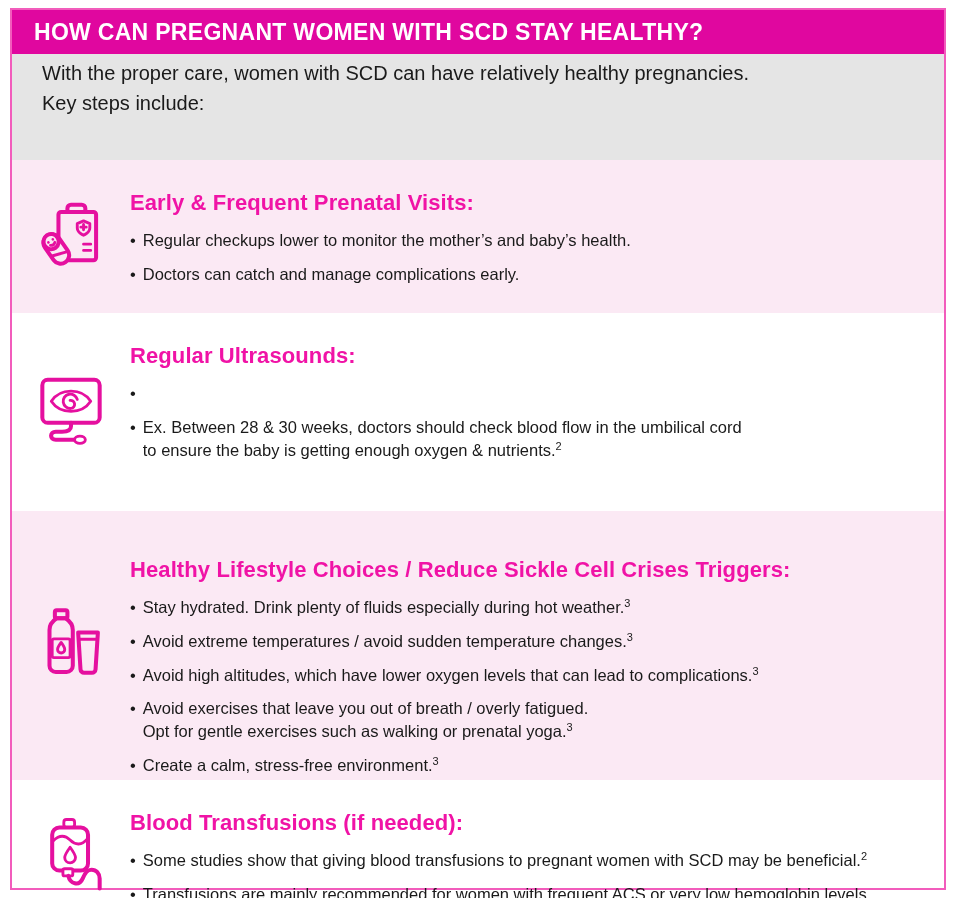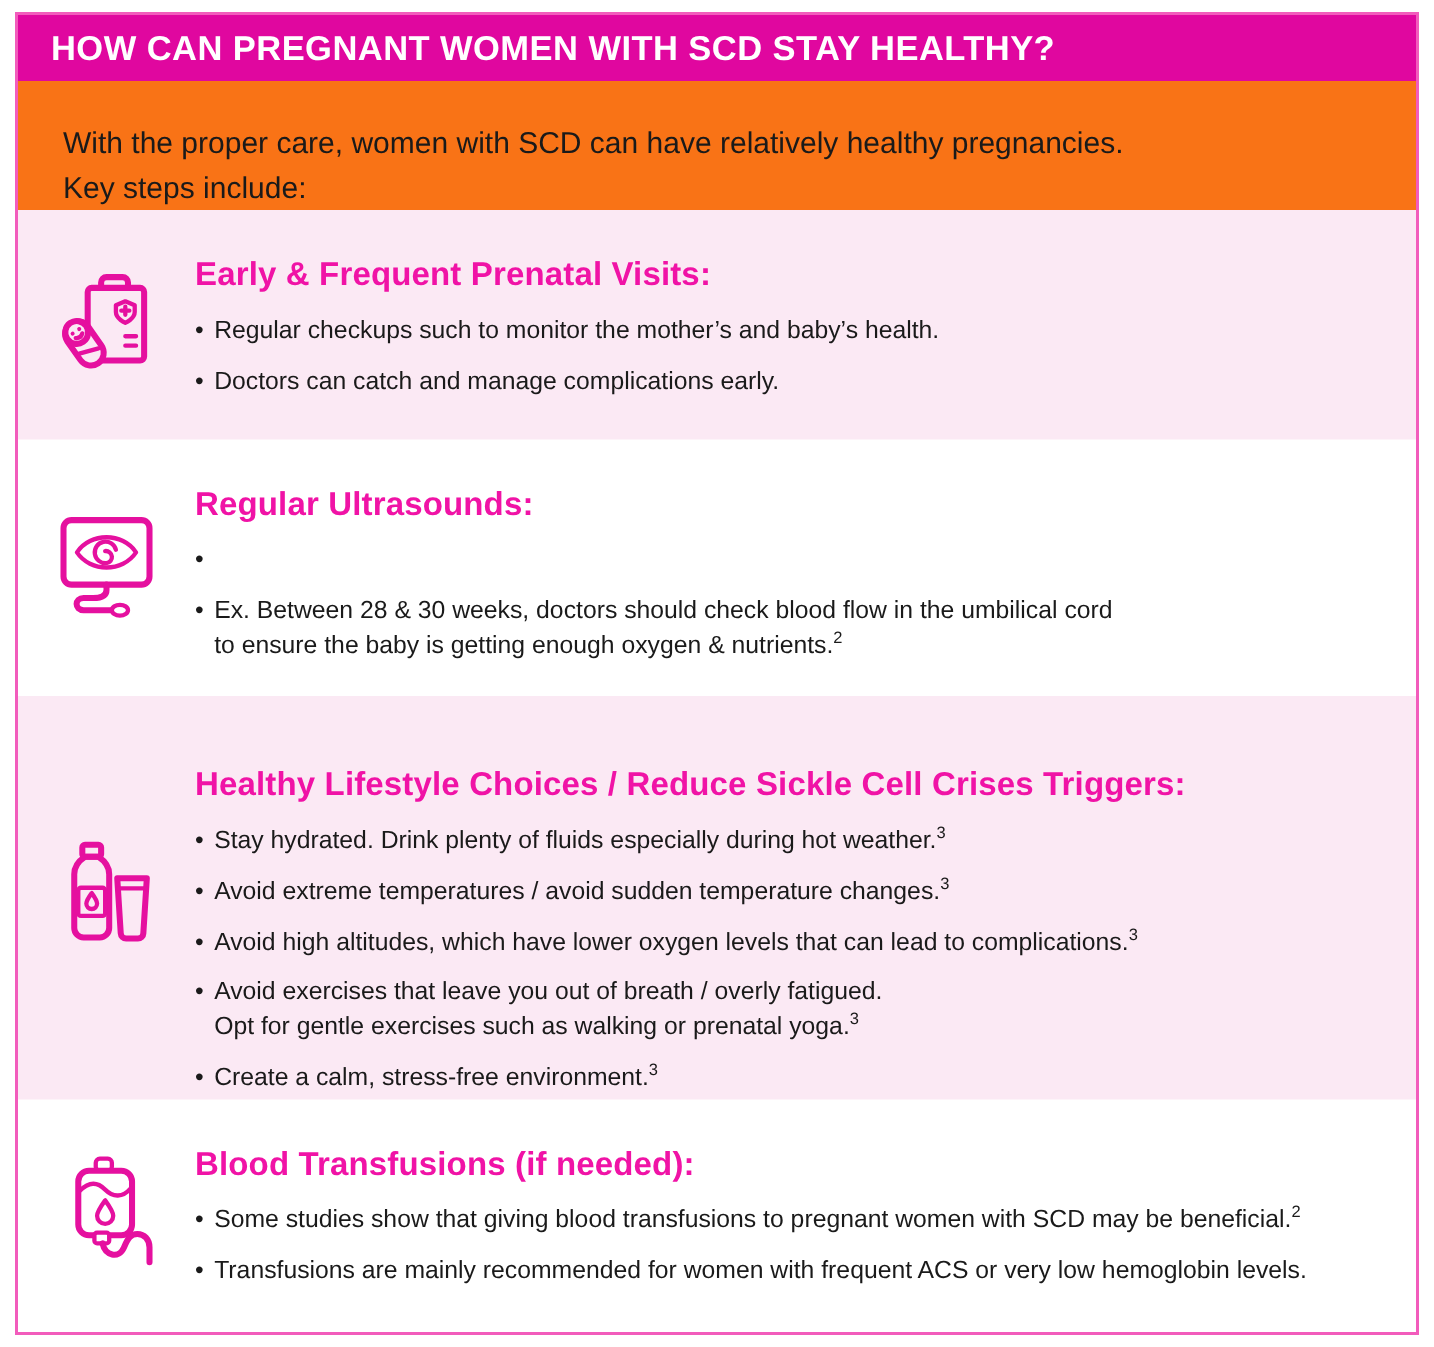--- a/index.html
+++ b/index.html
@@ -6,25 +6,25 @@
     --bar:#E0079F; --heading:#F013A6; --pink:#FBE9F4; --icon:#E5109F;
     --border:#F25CBC; --text:#1A1A1A;
   }
   *{box-sizing:border-box; margin:0; padding:0;}
   body{background:#fff; font-family:"Liberation Sans", sans-serif;}
   .page{width:956px; height:898px; background:#fff; position:relative; overflow:hidden;}
   .card{position:absolute; left:10px; top:8px; width:936px; height:882px;
         border:2px solid var(--border); background:#fff;}
   .bar{height:44px; background:var(--bar); color:#fff; display:flex; align-items:center;
        padding:0 22px; font-size:23px; font-weight:bold; letter-spacing:.3px;}
-  .intro{height:86px; background:#f97316; padding:27px 30px 0; font-size:20px;
+  .intro{height:106px; background:#e5e5e5; padding:4px 30px 0; font-size:20px;
          line-height:1.5; color:var(--text);}
   section.band{display:flex; width:100%;justify-content:space-between;}
   section.pink{background:var(--pink);}
-  .s1{height:153px;} .s2{height:171px;} .s3{height:269px;} .s4{height:155px;border-radius:26px;}
+  .s1{height:153px;} .s2{height:198px;} .s3{height:269px;} .s4{height:155px;border-radius:26px;}
   .icon-col{flex:0 0 118px; display:flex; align-items:center; justify-content:center;}
   svg.ic{width:86px; height:86px; display:block;}
   svg.ic .st{fill:none; stroke:var(--icon); stroke-width:4.5; stroke-linecap:round; stroke-linejoin:round;}
   svg.ic .thin{stroke-width:3.2;}
   svg.ic .fillp{fill:var(--icon); stroke:none;}
   svg.ic .occ-pink{fill:var(--pink);}
   svg.ic .occ-white{fill:#fff;}
   .content{flex:1; padding:30px 18px 8px 0;}
   .content h2{color:var(--heading); font-size:22px; font-weight:bold;
               letter-spacing:.1px; margin:0 0 13px;}
@@ -65,21 +65,21 @@
             <path class="st thin" d="M27.5,55 q3,2.5 6,0"></path>
             <path class="st thin" d="M23,66 l14,5"></path>
           </g>
         </svg>
       </div>
       <div class="content">
         <h2>Early &amp; Frequent Prenatal Visits:</h2>
         <ul class="blist">
           <li>
             <span class="dot">•</span>
-            <span class="txt"><span>Regular checkups such to monitor the mother’s and baby’s health.</span><sup></sup></span>
+            <span class="txt"><span>Regular checkups lower to monitor the mother’s and baby’s health.</span><sup></sup></span>
           </li>
           <li>
             <span class="dot">•</span>
             <span class="txt"><span>Doctors can catch and manage complications early.</span><sup></sup></span>
           </li>
         </ul>
       </div>
     </section>
 
     <section class="band s2">

